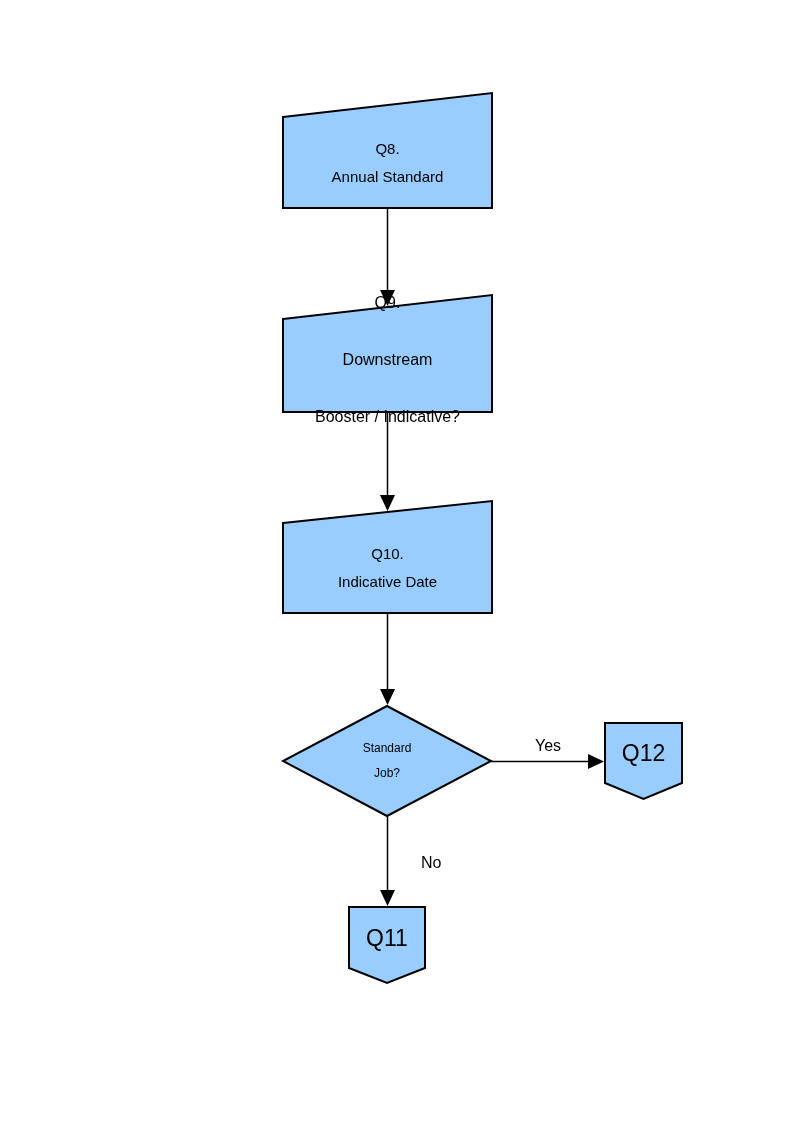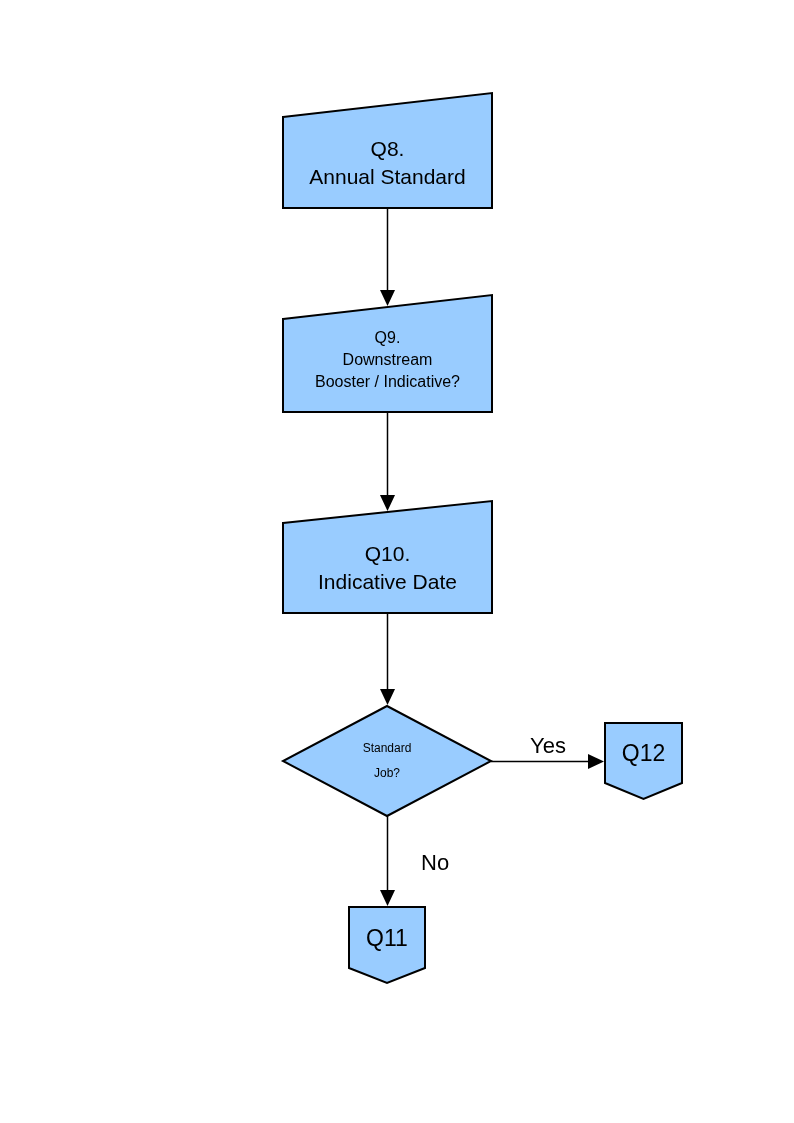--- a/index.html
+++ b/index.html
@@ -48,25 +48,25 @@
     position: absolute;
     display: flex;
     flex-direction: column;
     align-items: center;
     justify-content: center;
     text-align: center;
     color: var(--text-color);
     pointer-events: none;
     white-space: nowrap;
   }
-  .label-large  { font-size: 21px; line-height: 28px; }
-  .label-small  { font-size: 16px; line-height: 22px; }
+  .label-large  { font-size: 15px; line-height: 28px; }
+  .label-small  { font-size: 16px; line-height: 22px; gap: 35px; }
   .label-medium { font-size: 12px; line-height: 25px; }
   .label-connector { font-size: 23px; line-height: 30px; }
-  .label-edge { font-size: 22px; line-height: 23px; }
+  .label-edge { font-size: 16px; line-height: 23px; }
 
   .q8-label        { left: 283px; top: 117px; width: 209px; height: 91px; }
   .q9-label        { left: 283px; top: 307px; width: 209px; height: 105px; }
   .q10-label       { left: 283px; top: 523px; width: 209px; height: 90px; }
   .decision-label  { left: 283px; top: 706px; width: 208px; height: 110px; }
   .q12-label       { left: 605px; top: 723px; width: 77px;  height: 60px; }
   .q11-label       { left: 349px; top: 907px; width: 76px;  height: 61px; }
   .yes-label       { left: 508px; top: 733px; width: 80px;  height: 24px; }
   .no-label        { left: 389px; top: 850px; width: 60px;  height: 24px;
                      align-items: flex-start; text-align: left; padding-left: 32px; }

